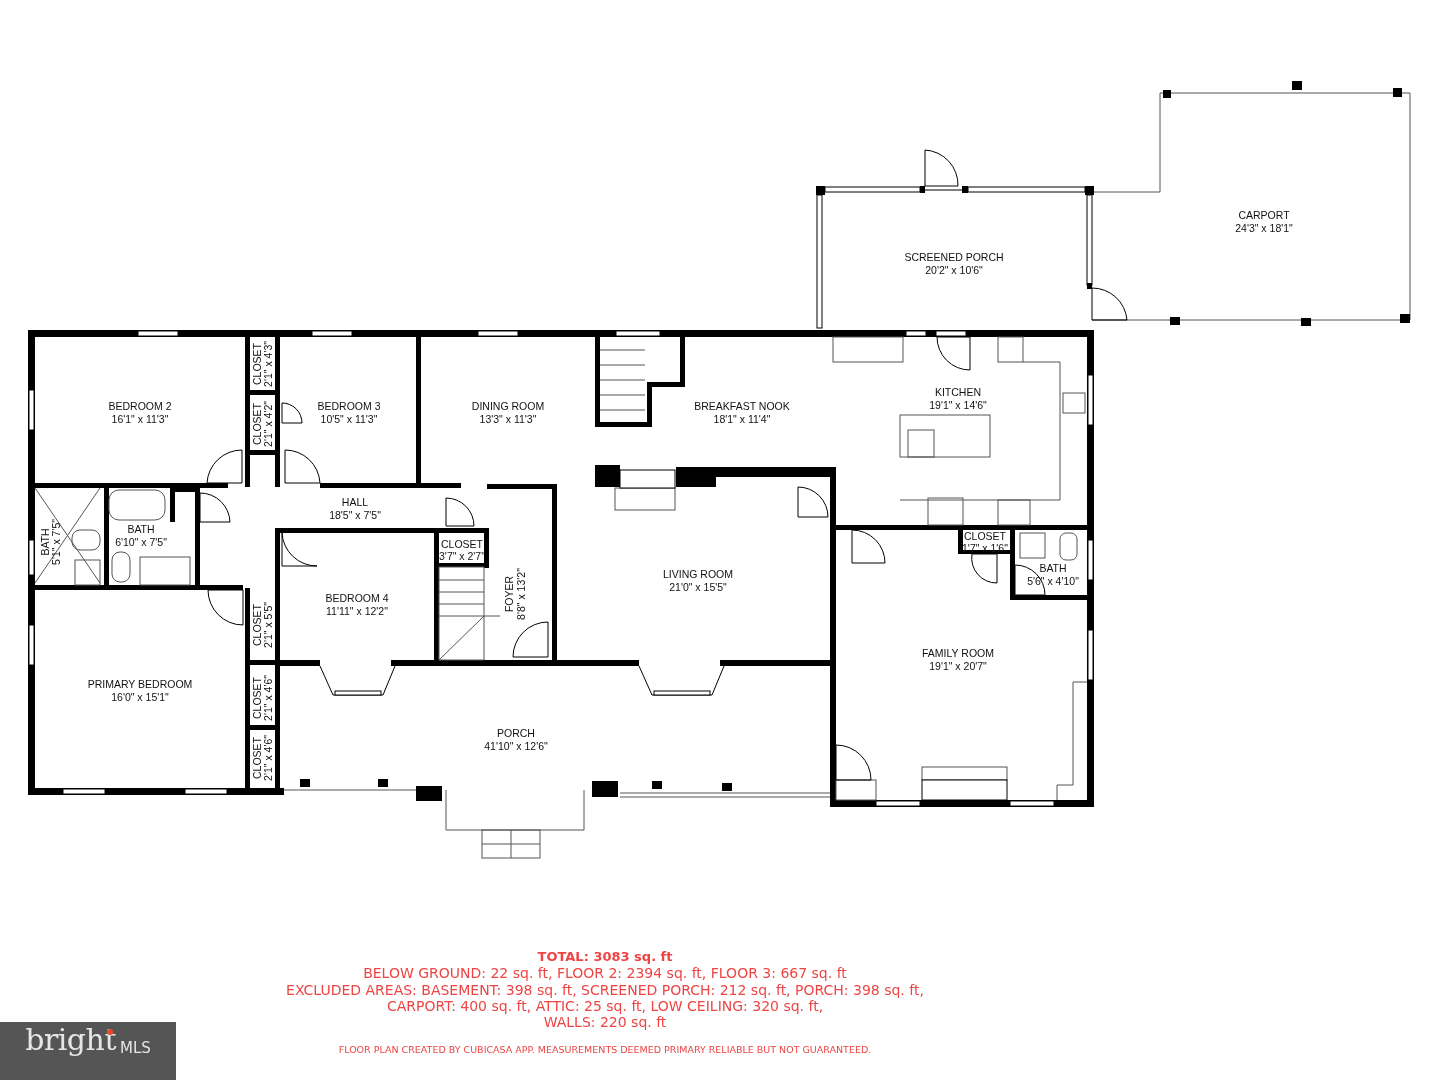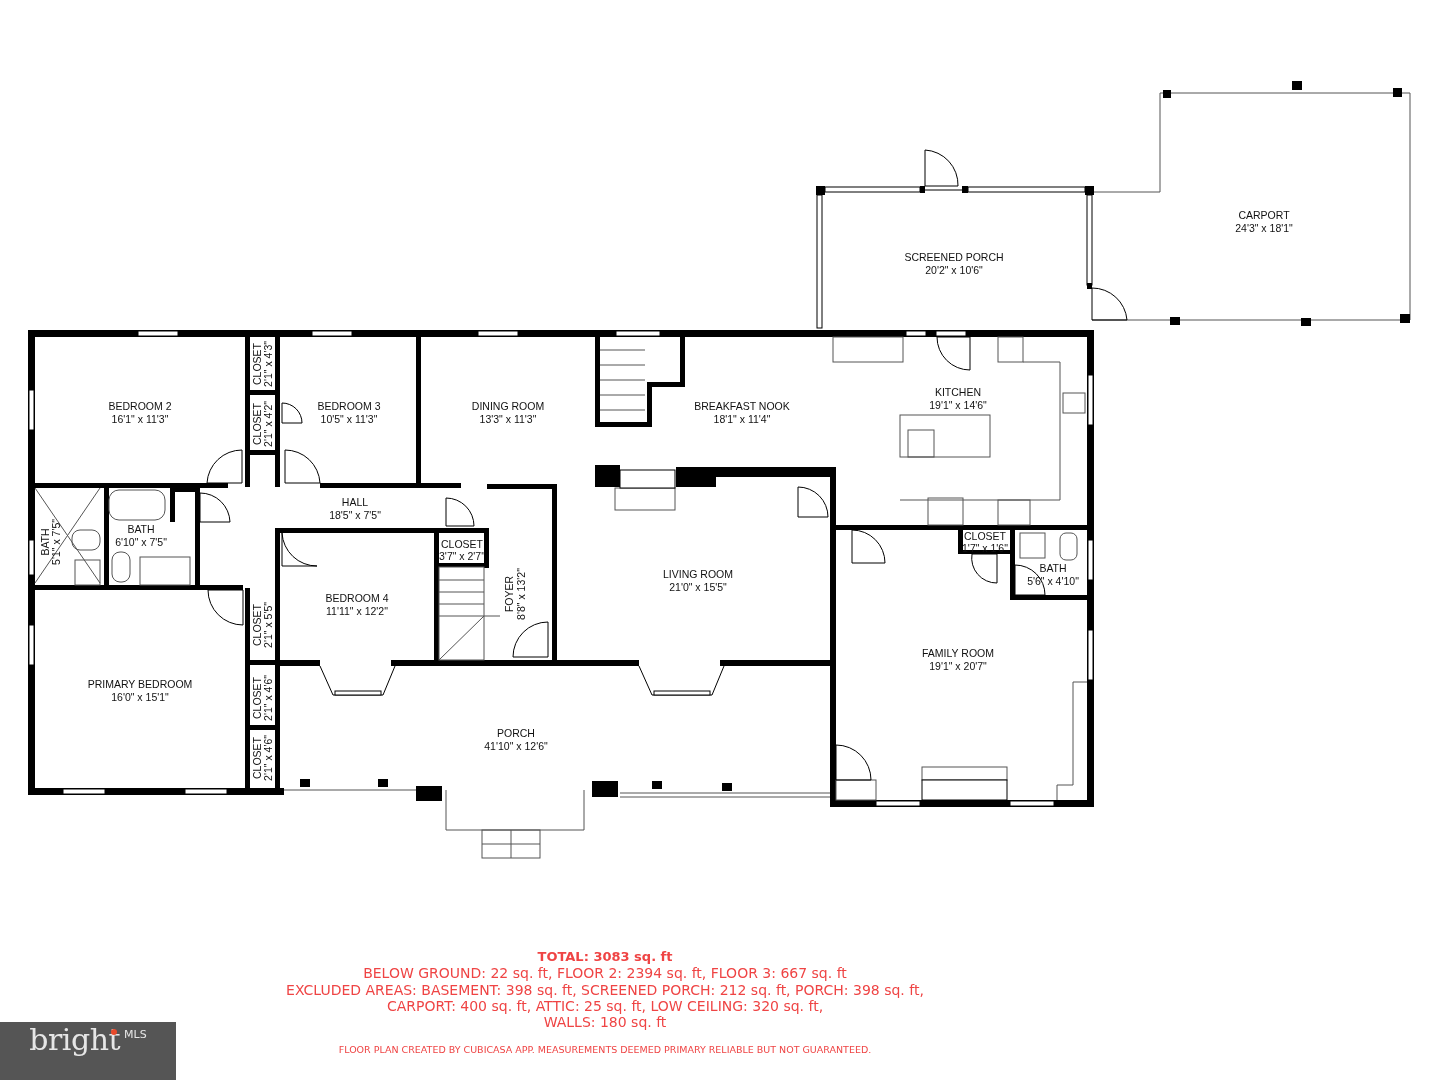--- a/index.html
+++ b/index.html
@@ -11,21 +11,21 @@
   .thin-g { fill:none; stroke:#555; stroke-width:1; }
   .win { fill:#fff; stroke:#000; stroke-width:1; }
   .footer { position:absolute; left:0; width:1210px; text-align:center; color:#ef4444; font-family:"DejaVu Sans", sans-serif; }
   .total { top:949px; font-weight:bold; font-size:13px; }
   .line { font-size:14px; line-height:16.5px; }
   .l1 { top:965px; } .l2 { top:982px; } .l3 { top:998px;text-align:center; } .l4 { top:1014px; }
   .disclaimer { top:1044px; font-size:9.5px; }
   .logo { position:absolute; left:0; top:1022px; width:176px; height:70px; background:#555555; display:flex; align-items:flex-start; justify-content:center; }
   .logo .bright { font-family:"DejaVu Serif", serif; font-size:30px; color:#e6e6e6; letter-spacing:-0.5px; position:relative; }
   .logo .dot { position:absolute; width:6px; height:6px; background:#e8492a; border-radius:50%; top:7px; right:3px; }
-  .logo .mls { font-family:"DejaVu Sans", sans-serif; font-size:11px; color:#e6e6e6; margin-left:4px; margin-top:6px; }
+  .logo .mls { font-family:"DejaVu Sans", sans-serif; font-size:15px; color:#e6e6e6; margin-left:4px; margin-top:17px; }
 </style>
 </head>
 <body>
 
 <svg id="plan" width="1440" height="1080" viewBox="0 0 1440 1080" xmlns="http://www.w3.org/2000/svg">
 
   <g>
     <polyline class="thin-g" points="1092,192 1160,192 1160,93 1410,93 1410,320 1092,320"></polyline>
     <rect class="wall" x="1163" y="90" width="8" height="8"></rect>
     <rect class="wall" x="1292" y="81" width="10" height="9"></rect>
@@ -327,19 +327,19 @@
   <g>
     <text class="room-label" x="516" y="737">PORCH</text>
     <text class="room-label" x="516" y="750">41'10" x 12'6"</text>
   </g>
 </svg>
 
 <div class="footer total">TOTAL: 3083 sq. ft</div>
 <div class="footer line l1">BELOW GROUND: 22 sq. ft, FLOOR 2: 2394 sq. ft, FLOOR 3: 667 sq. ft</div>
 <div class="footer line l2">EXCLUDED AREAS: BASEMENT: 398 sq. ft, SCREENED PORCH: 212 sq. ft, PORCH: 398 sq. ft,</div>
 <div class="footer line l3">CARPORT: 400 sq. ft, ATTIC: 25 sq. ft, LOW CEILING: 320 sq. ft,</div>
-<div class="footer line l4">WALLS: 180 sq. ft</div>
+<div class="footer line l4">WALLS: 220 sq. ft</div>
 <div class="footer disclaimer">FLOOR PLAN CREATED BY CUBICASA APP. MEASUREMENTS DEEMED PRIMARY RELIABLE BUT NOT GUARANTEED.</div>
 
 <div class="logo">
   <span class="bright"><span>bright</span><span class="dot"></span></span>
   <span class="mls">MLS</span>
 </div>
 
 </body></html>

